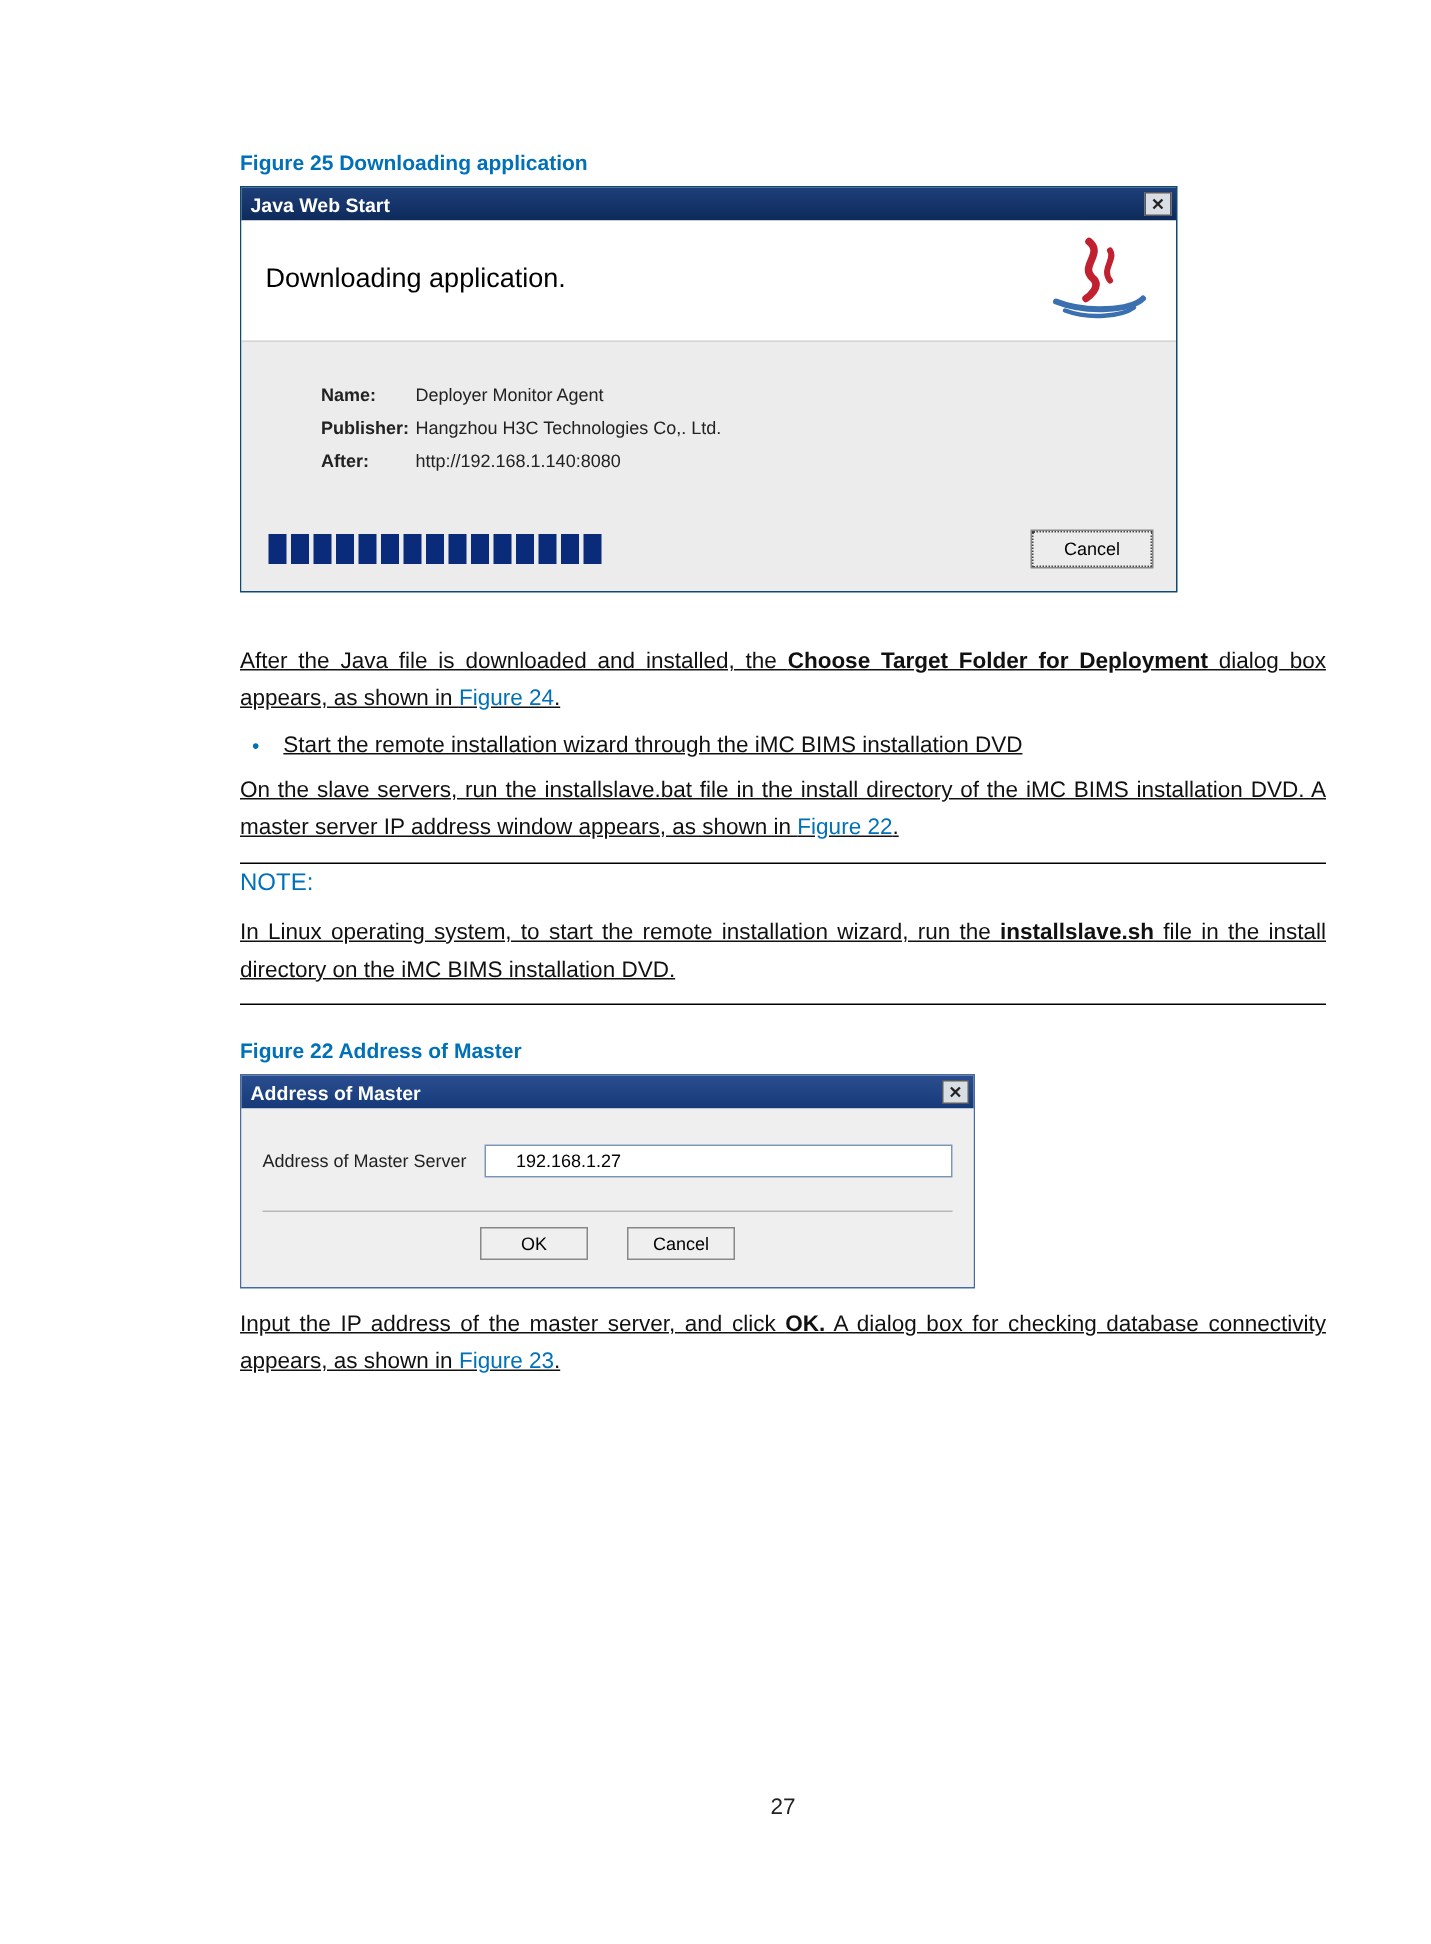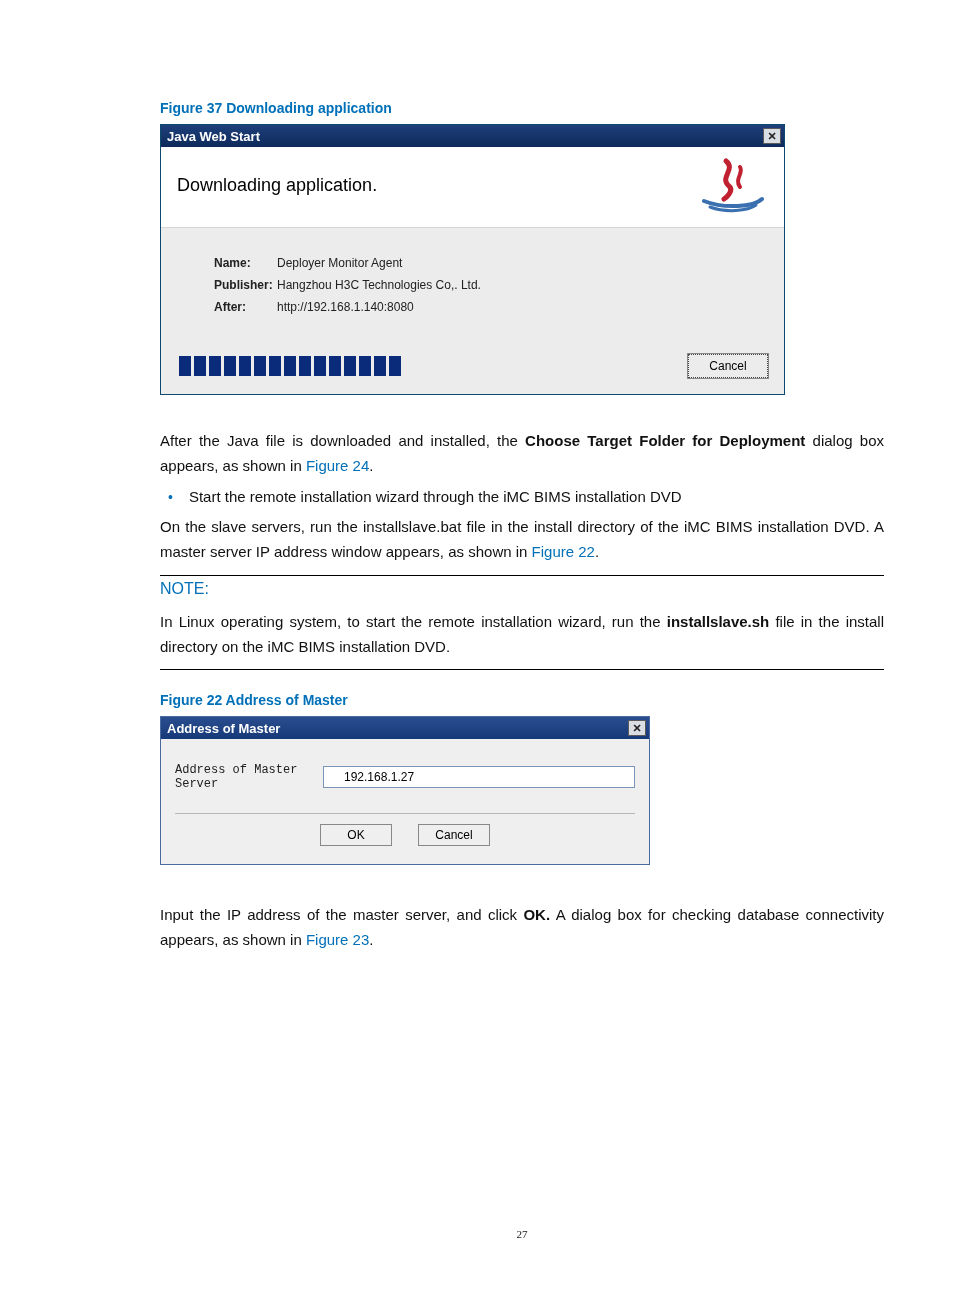--- a/index.html
+++ b/index.html
@@ -93,77 +93,77 @@
     cursor: pointer;
   }
   
   .body-text {
     line-height: 1.65;
     font-size: 15px;
     font-family: "Futura", Arial, sans-serif;
     color: #111;
     margin: 6px 0;
     text-align: justify;
+    text-decoration: underline;
   }
   .link { color: #0070b8; }
   .bullet-row { display: flex; align-items: flex-start; margin: 4px 0; }
   .bullet-dot { color: #0070b8; font-size: 14px; margin: 4px 16px 0 8px; }
   .hr { border-top: 1px solid #000; margin: 10px 0 4px 0; }
   .note-h { color: #0070b8; font-size: 16px; margin: 4px 0; }
   
   .aom-dialog {
     width: 490px;
     border: 1px solid #486a9e;
     font-family: Tahoma, Arial, sans-serif;
     margin-top: 8px;
-    margin-bottom: 38px;
+    margin-bottom: 12px;
   }
   .aom-title {
     background: linear-gradient(#2a4d8f, #163a78);
     color: #fff; font-weight: bold; font-size: 13px;
     padding: 3px 3px 3px 6px;
     display: flex; justify-content: space-between; align-items: center;
   }
   .aom-body {
     padding: 24px 14px 18px 14px;
     background: #efefef;
   }
   .aom-row { display: flex; align-items: center; font-size: 12px; color: #222; }
-  .aom-row .lbl { width: 148px; font-family: Liberation Mono, monospace; }
+  .aom-row .lbl { width: 148px; }
   .aom-input {
     flex: 1; height: 22px;
     border: 1px solid #7a95b8;
     background: #fff;
     font-size: 12px;
     padding: 2px 20px;
   }
   .aom-sep { border-top: 1px solid #b8b8b8; margin-top: 22px; }
   .aom-btns {
     display: flex; justify-content: center; gap: 26px;
     padding-top: 10px;
   }
   .aom-btns .btn {
     width: 72px; height: 22px;
     background: #efefef;
     border: 1px solid #888;
     font-size: 12px; text-align: center; line-height: 20px;
     cursor: pointer;
   }
   .page-num {
-    text-align: center; font-size: 11px; color: #222;
+    text-align: center; font-size: 15px; color: #222;
     margin-top: 275px;
-    font-family: Liberation Serif, serif;
   }
 </style>
 </head>
 <body>
 
 <div class="page">
 
-  <div class="fig-caption">Figure 37 Downloading application</div>
+  <div class="fig-caption">Figure 25 Downloading application</div>
 
   <div class="jws-dialog">
     <div class="jws-title">
       <span>Java Web Start</span>
       <div class="close-box">✕</div>
     </div>
     <div class="jws-header">
       <div class="msg">Downloading application.</div>
       <div class="java-logo">
         <svg viewBox="0 0 90 56">

